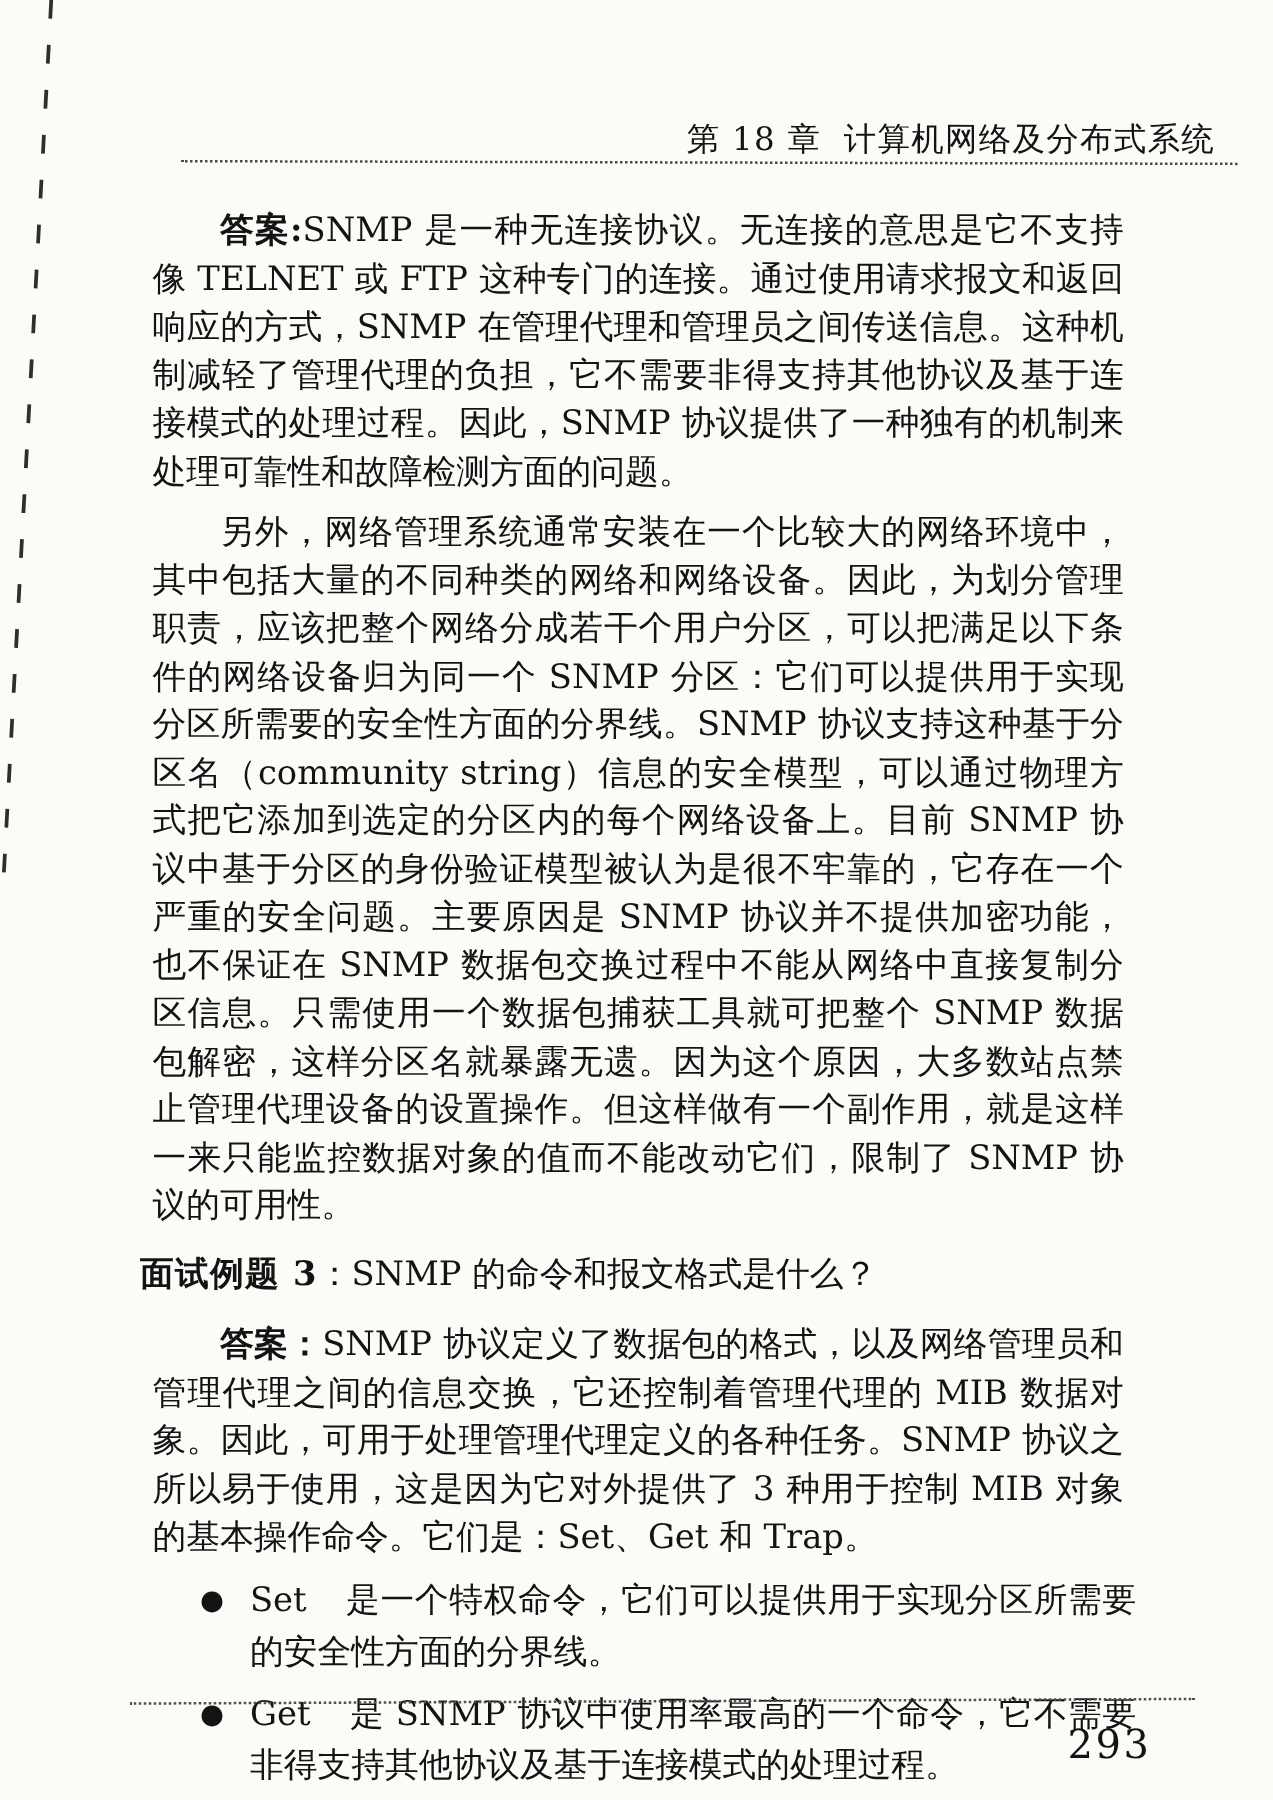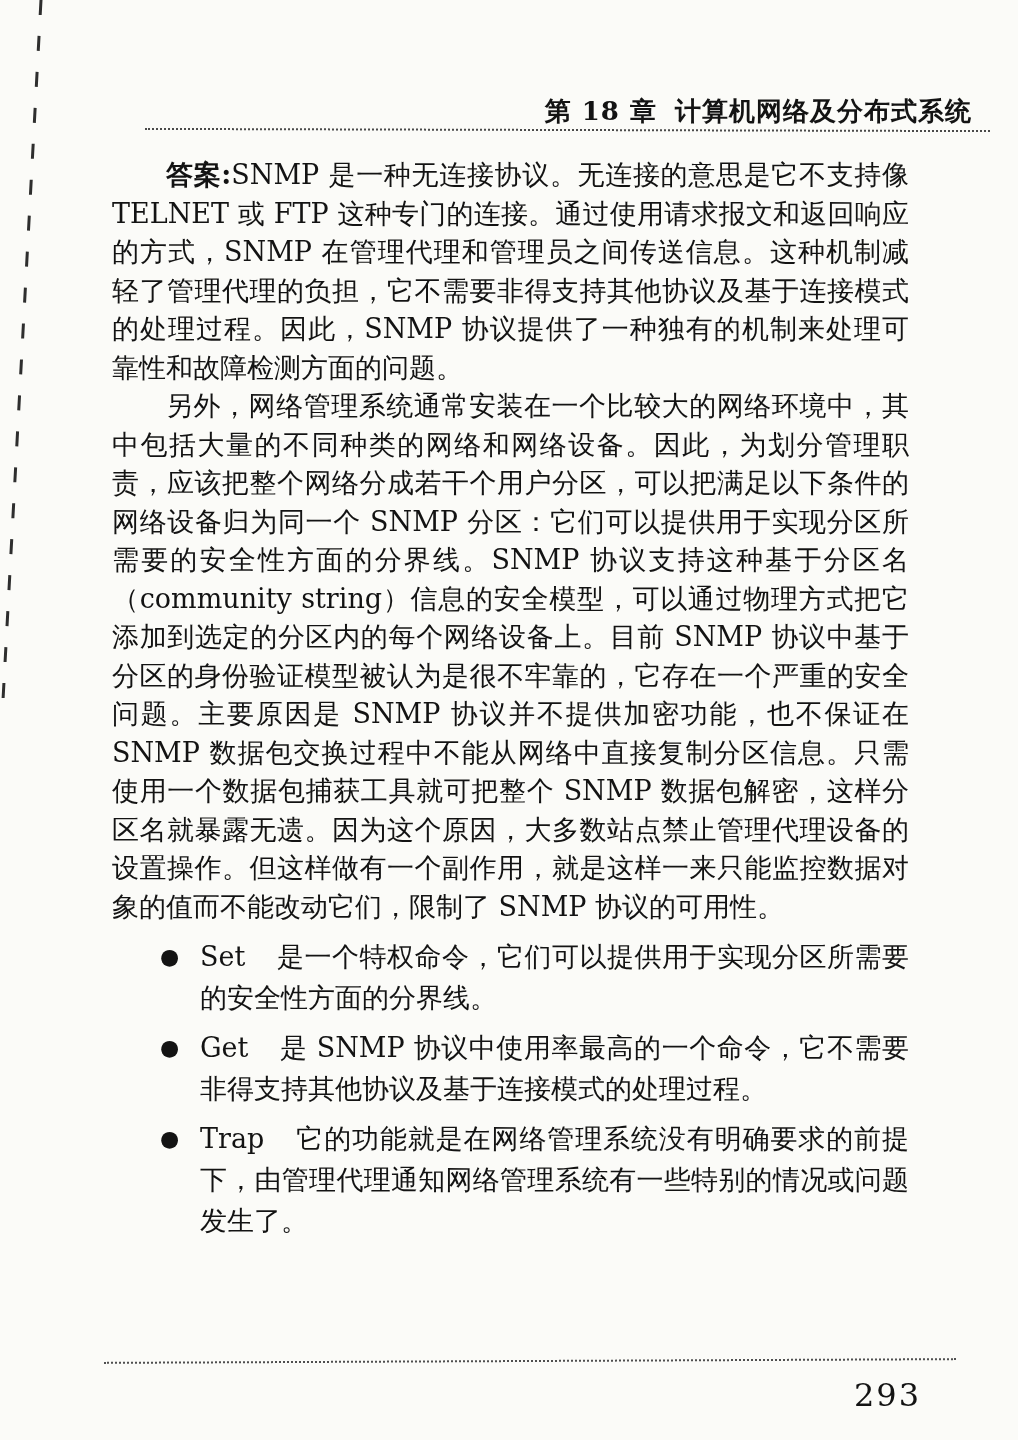--- a/index.html
+++ b/index.html
@@ -20,21 +20,21 @@
     width: 60px; height: 720px;
     pointer-events: none;
   }
 
   
   .running-header {
     position: absolute;
     top: 94px;
     right: 46px;
     font-size: 26px;
-    font-weight: bold;
+    font-weight: normal;
     letter-spacing: 1px;
     white-space: nowrap;
   }
   .running-header .chapter { margin-right: 18px; }
 
   .header-rule {
     position: absolute;
     top: 129px;
     left: 145px;
     width: 845px;
@@ -45,21 +45,21 @@
   
   .content {
     position: absolute;
     top: 156px;
     left: 112px;
     width: 797px;
     font-size: 27px;
     line-height: 38.5px;
     text-align: justify;
   }
-  .content p { margin: 0; }
+  .content p { margin: 10px; }
   .indent { text-indent: 2em; }
   .lead { font-weight: bold; }
 
   .question-heading {
     margin: 16px 0 18px 0 !important;
     text-indent: 0;
   }
   .question-heading .lead { letter-spacing: 1px; }
 
   
@@ -109,21 +109,23 @@
   <span class="chapter">第 18 章</span><span>计算机网络及分布式系统</span>
 </div>
 <div class="header-rule"></div>
 
 <div class="content">
 
   <p class="indent"><span class="lead">答案:</span><span>SNMP 是一种无连接协议。无连接的意思是它不支持像 TELNET 或 FTP 这种专门的连接。通过使用请求报文和返回响应的方式，SNMP 在管理代理和管理员之间传送信息。这种机制减轻了管理代理的负担，它不需要非得支持其他协议及基于连接模式的处理过程。因此，SNMP 协议提供了一种独有的机制来处理可靠性和故障检测方面的问题。</span></p>
 
   <p class="indent"><span>另外，网络管理系统通常安装在一个比较大的网络环境中，其中包括大量的不同种类的网络和网络设备。因此，为划分管理职责，应该把整个网络分成若干个用户分区，可以把满足以下条件的网络设备归为同一个 SNMP 分区：它们可以提供用于实现分区所需要的安全性方面的分界线。SNMP 协议支持这种基于分区名（community string）信息的安全模型，可以通过物理方式把它添加到选定的分区内的每个网络设备上。目前 SNMP 协议中基于分区的身份验证模型被认为是很不牢靠的，它存在一个严重的安全问题。主要原因是 SNMP 协议并不提供加密功能，也不保证在 SNMP 数据包交换过程中不能从网络中直接复制分区信息。只需使用一个数据包捕获工具就可把整个 SNMP 数据包解密，这样分区名就暴露无遗。因为这个原因，大多数站点禁止管理代理设备的设置操作。但这样做有一个副作用，就是这样一来只能监控数据对象的值而不能改动它们，限制了 SNMP 协议的可用性。</span></p>
 
+  <p class="question-heading"><span class="lead">面试例题 3</span><span>：SNMP 的命令和报文格式是什么？</span></p>
 
+  <p class="indent"><span class="lead">答案：</span><span>SNMP 协议定义了数据包的格式，以及网络管理员和管理代理之间的信息交换，它还控制着管理代理的 MIB 数据对象。因此，可用于处理管理代理定义的各种任务。SNMP 协议之所以易于使用，这是因为它对外提供了 3 种用于控制 MIB 对象的基本操作命令。它们是：Set、Get 和 Trap。</span></p>
 
   <div class="bullet-list">
 
     <div class="bullet-item">
       <span class="bullet-marker">●</span><span class="bullet-term">Set</span><span>是一个特权命令，它们可以提供用于实现分区所需要的安全性方面的分界线。</span>
     </div>
 
     <div class="bullet-item">
       <span class="bullet-marker">●</span><span class="bullet-term">Get</span><span>是 SNMP 协议中使用率最高的一个命令，它不需要非得支持其他协议及基于连接模式的处理过程。</span>
     </div>

